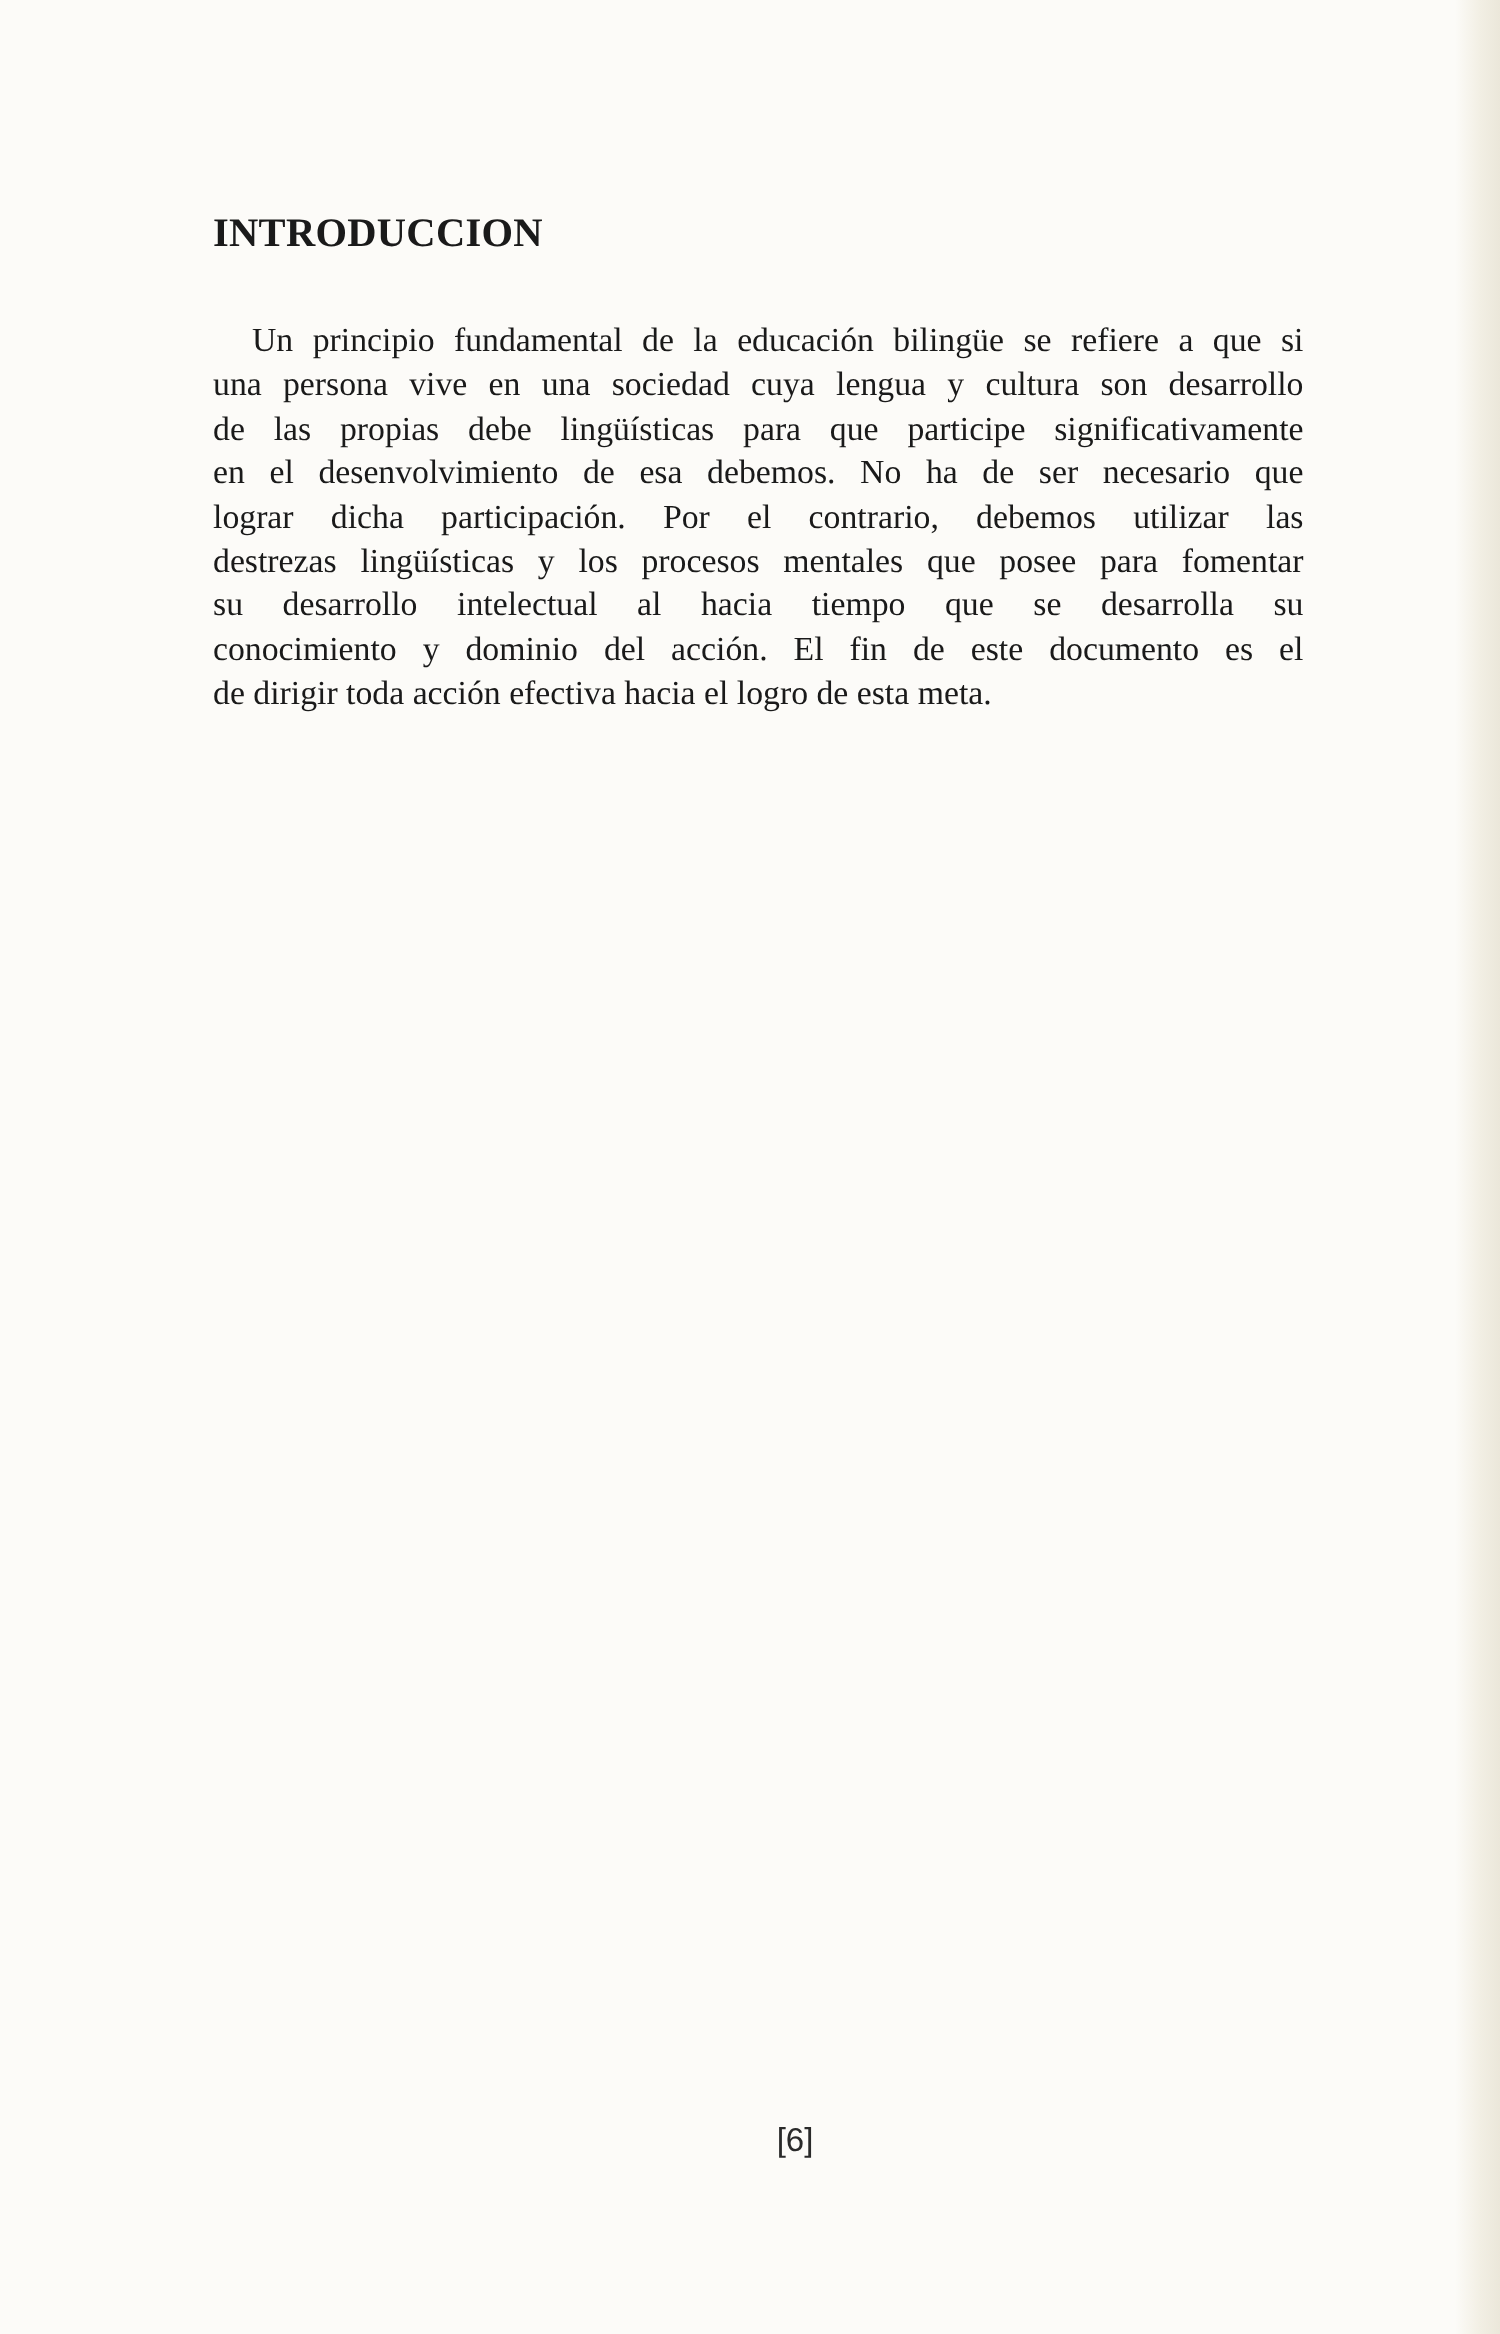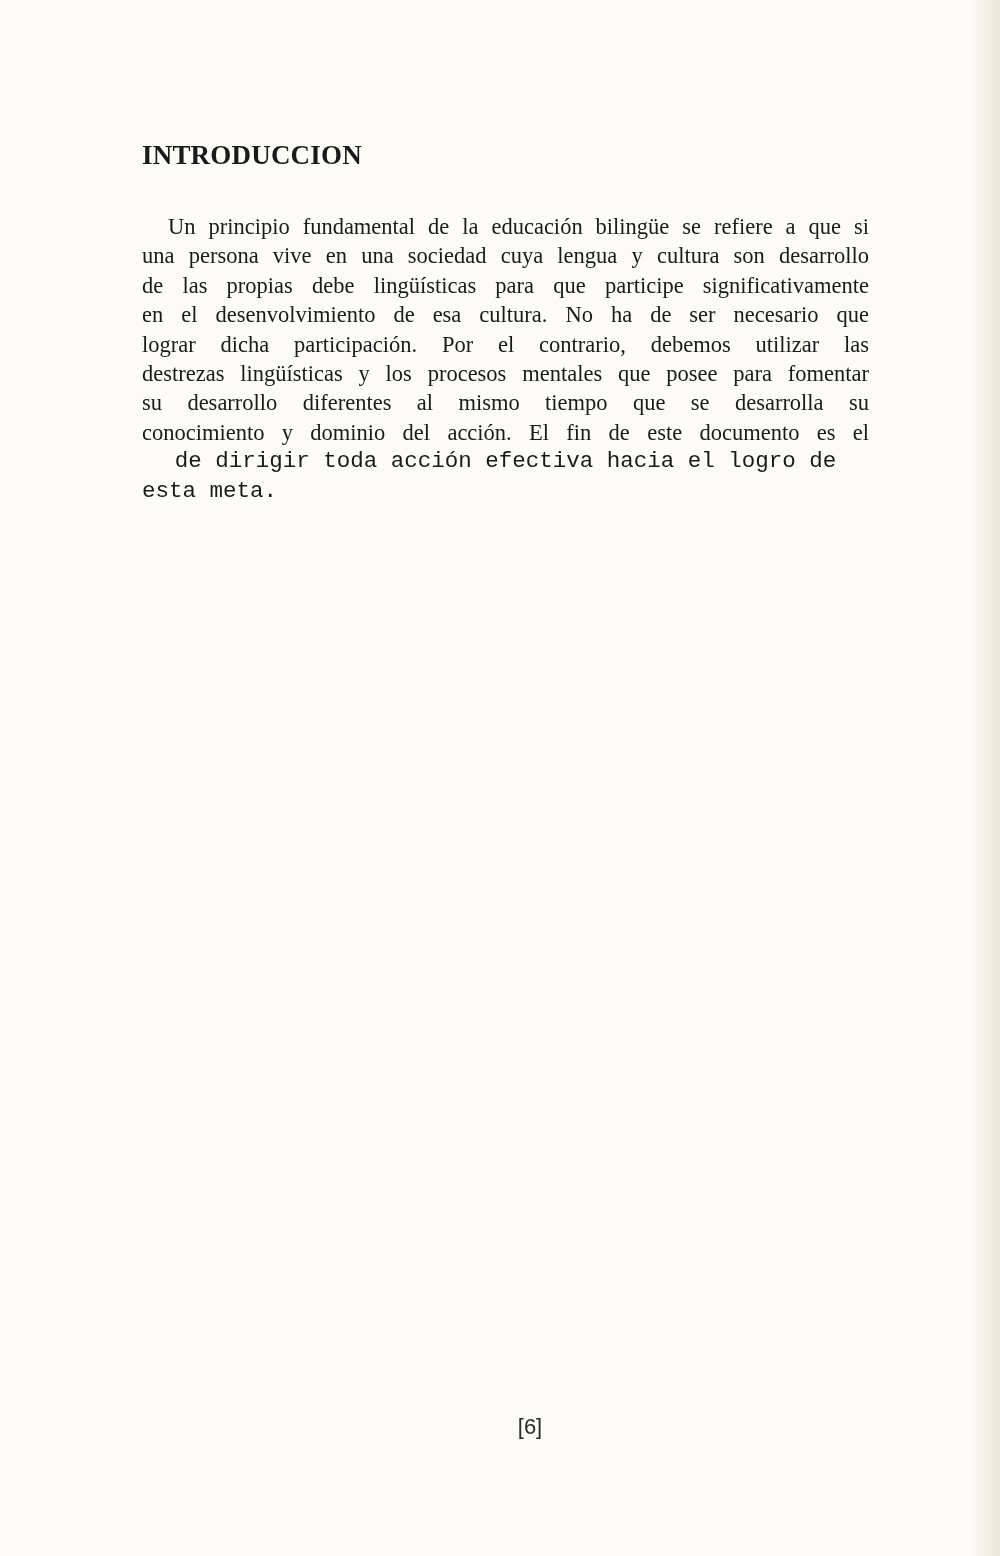--- a/index.html
+++ b/index.html
@@ -48,21 +48,20 @@
       text-align-last: justify;
       white-space: nowrap;
       height: 29.4px;
     }
     .line.first {
       padding-left: 26px;
     }
     .line.last {
       text-align: center;
       text-align-last: left;
-      font-family: Liberation Mono, monospace;
     }
     .page-number {
       position: absolute;
       left: 0;
       width: 1060px;
       top: 1414px;
       text-align: center;
       font-size: 22px;
       font-family: "Liberation Sans", "DejaVu Sans", sans-serif;
       font-weight: 300;
@@ -74,21 +73,21 @@
 <body>
 
 <div class="page-edge"></div>
 
 <h1 class="heading">INTRODUCCION</h1>
 
 <div class="body-text">
   <div class="line first"><span>Un principio fundamental de la educación bilingüe se refiere a que si</span></div>
   <div class="line"><span>una persona vive en una sociedad cuya lengua y cultura son desarrollo</span></div>
   <div class="line"><span>de las propias debe lingüísticas para que participe significativamente</span></div>
-  <div class="line"><span>en el desenvolvimiento de esa cultura.  No ha de ser necesario que</span></div>
+  <div class="line"><span>en el desenvolvimiento de esa debemos.  No ha de ser necesario que</span></div>
   <div class="line"><span>lograr dicha participación.  Por el contrario, debemos utilizar las</span></div>
   <div class="line"><span>destrezas lingüísticas y los procesos mentales que posee para fomentar</span></div>
-  <div class="line"><span>su desarrollo diferentes al mismo tiempo que se desarrolla su</span></div>
+  <div class="line"><span>su desarrollo intelectual al hacia tiempo que se desarrolla su</span></div>
   <div class="line"><span>conocimiento y dominio del acción.  El fin de este documento es el</span></div>
   <div class="line last"><span>de dirigir toda acción efectiva hacia el logro de esta meta.</span></div>
 </div>
 
 <div class="page-number">[6]</div>
 
 </body></html>

